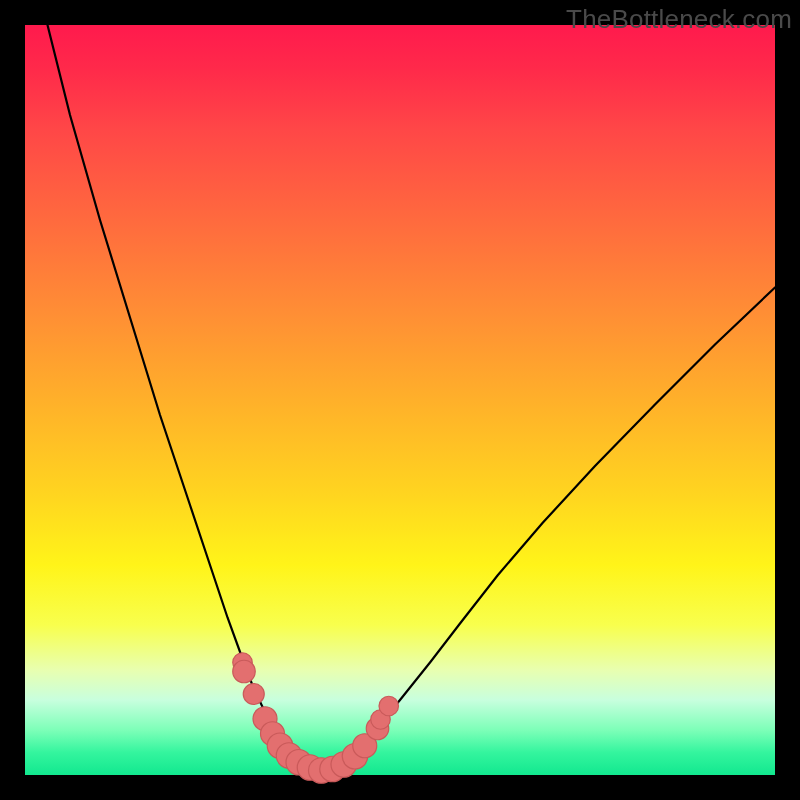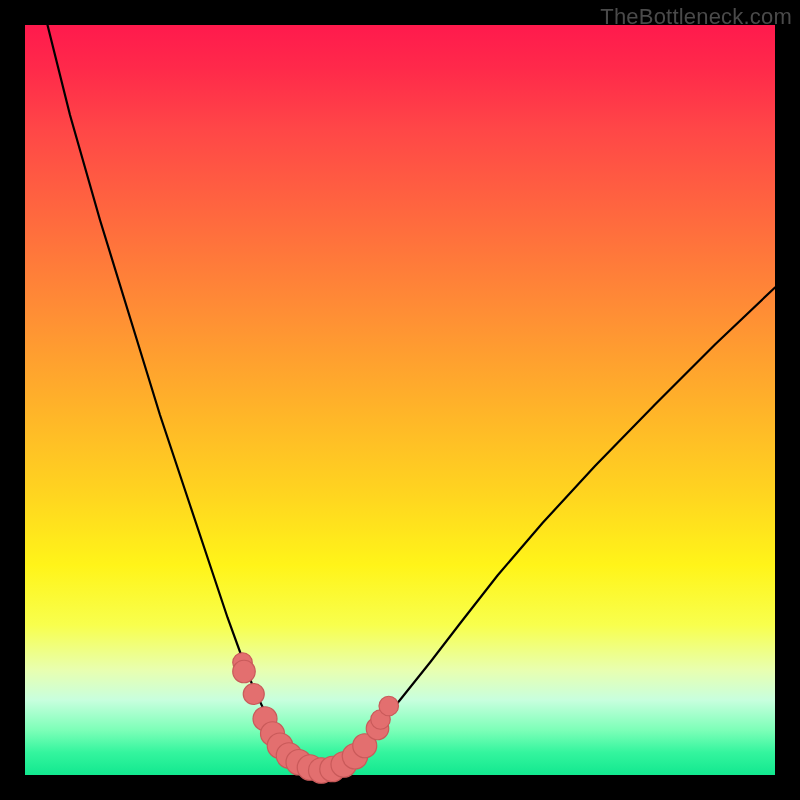--- a/index.html
+++ b/index.html
@@ -40,21 +40,21 @@
       #c8ffde 90%,
       #7dffb8 94%,
       #34f59e 97%,
       #12e88f 100%
     );
   }
   .watermark {
     position: absolute;
     top: 4px;
     right: 8px;
-    font-size: 22px;
+    font-size: 26px;
     font-weight: 400;
     color: #4a4a4a;
     letter-spacing: 0.2px;
     user-select: none;
   }
   svg.curve {
     position: absolute;
     left: 0;
     top: 0;
     width: 750px;

